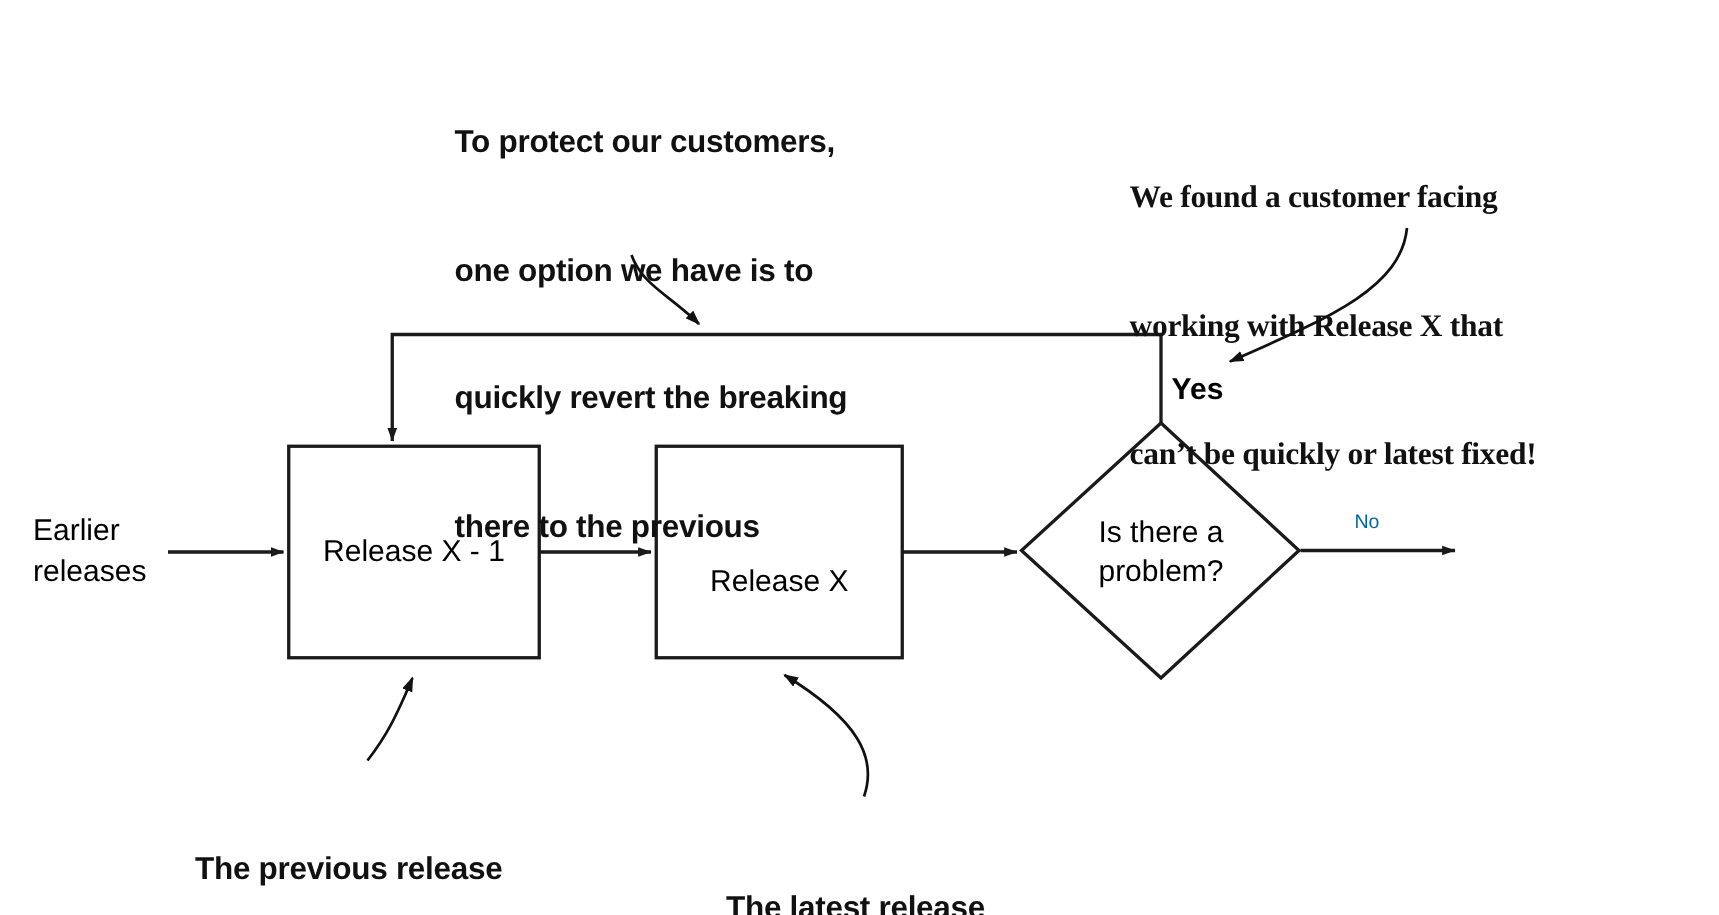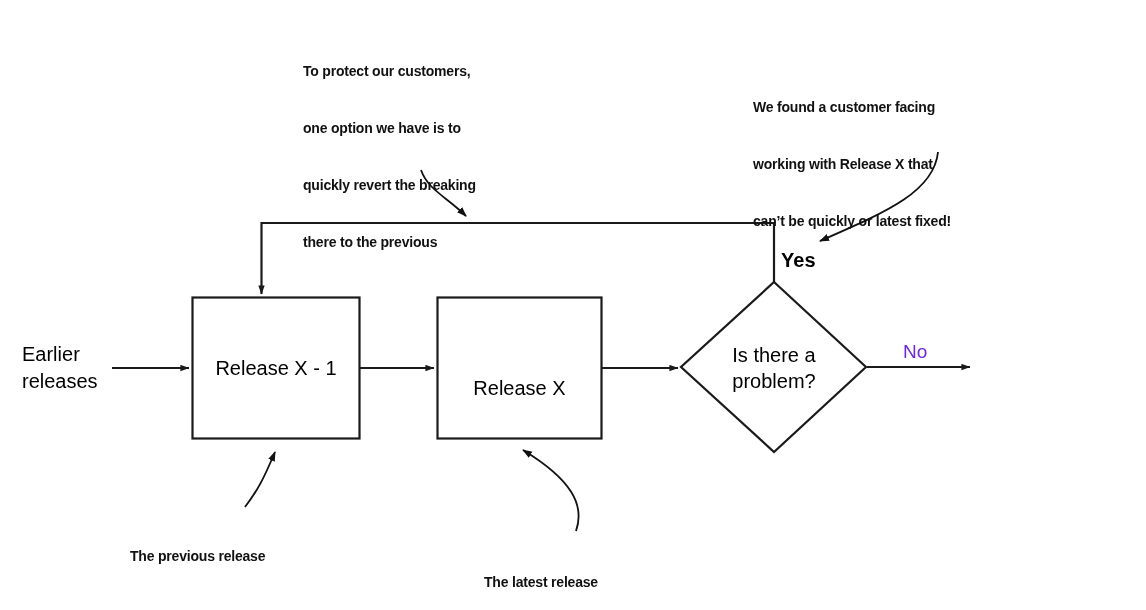--- a/index.html
+++ b/index.html
@@ -31,42 +31,42 @@
   
   .node-label {
     font-family: "Liberation Sans", sans-serif;
     font-size: 20px;
     font-weight: 400;
     color: #000000;
     text-align: center;
   }
   .edge-label {
     font-family: "Liberation Sans", sans-serif;
-    font-size: 19px;
+    font-size: 13px;
     font-weight: 400;
-    color: #6d28d9;
+    color: #0369a1;
   }
   .edge-label-bold {
     font-family: "Liberation Sans", sans-serif;
     font-size: 20px;
     font-weight: 700;
     color: #000000;
     letter-spacing: 0.1px;
   }
   .side-text {
     font-family: "Liberation Sans", sans-serif;
     font-size: 20px;
     font-weight: 400;
     color: #000000;
     line-height: 1.35;
   }
   
   .annotation {
     font-family: "Liberation Sans", sans-serif;
-    font-size: 14px;
+    font-size: 21px;
     font-weight: 700;
     color: #111111;
     line-height: 1.36;
     letter-spacing: -0.2px;
   }
   .box-text-wrap {
     position: absolute;
     display: flex;
     align-items: center;
     justify-content: center;
@@ -134,21 +134,21 @@
 
   <div class="txt edge-label" style="left:903px; top:340px;">No</div>
 
   <div class="txt annotation" style="left:303px; top:24px; width:330px;">
     <div>To protect our customers,</div>
     <div>one option we have is to</div>
     <div>quickly revert the breaking</div>
     <div>there to the previous</div>
   </div>
 
-  <div class="txt annotation" style="left:753px; top:60px; width:360px;">
+  <div class="txt annotation" style="left:753px; top:60px; width:360px;font-family:Liberation Serif, serif;">
     <div>We found a customer facing</div>
     <div>working with Release X that</div>
     <div>can’t be quickly or latest fixed!</div>
   </div>
 
   <div class="txt annotation" style="left:130px; top:509px; width:300px;">
     <div>The previous release</div>
     
   </div>
 

